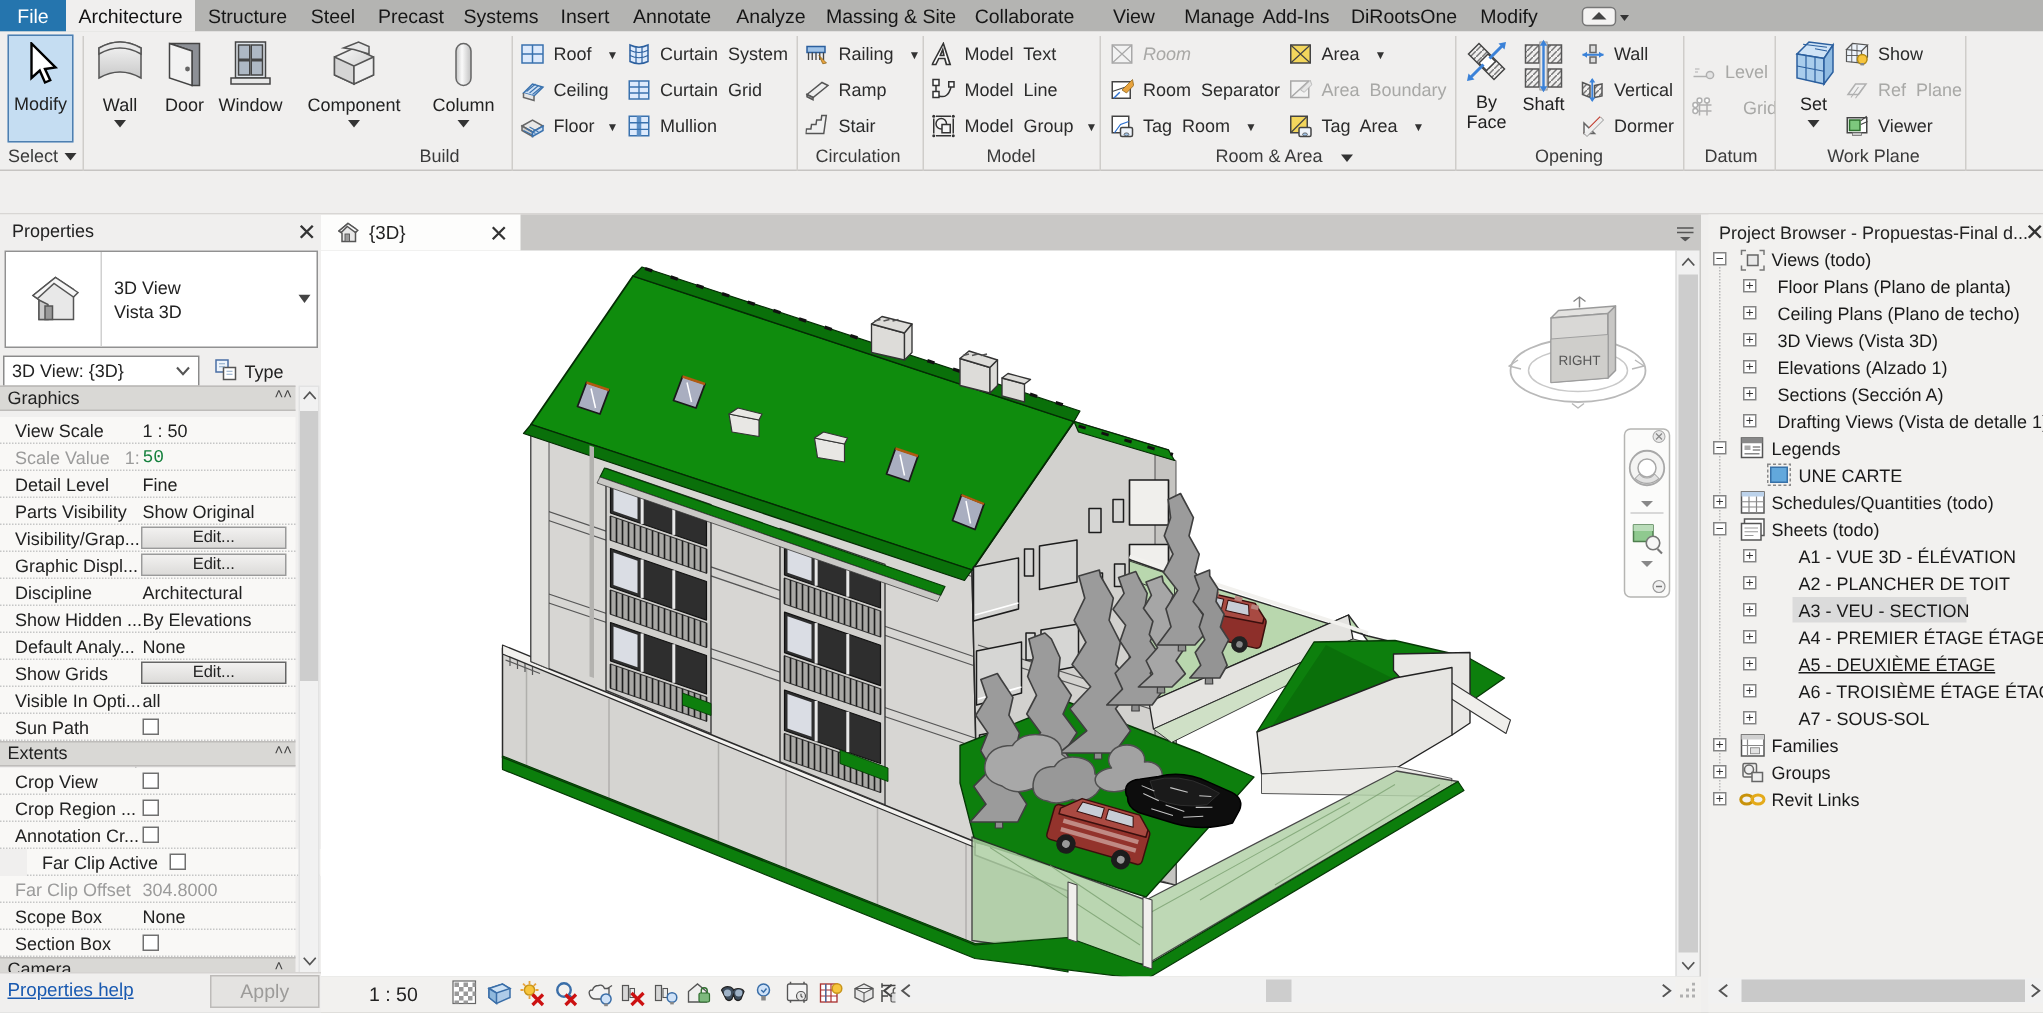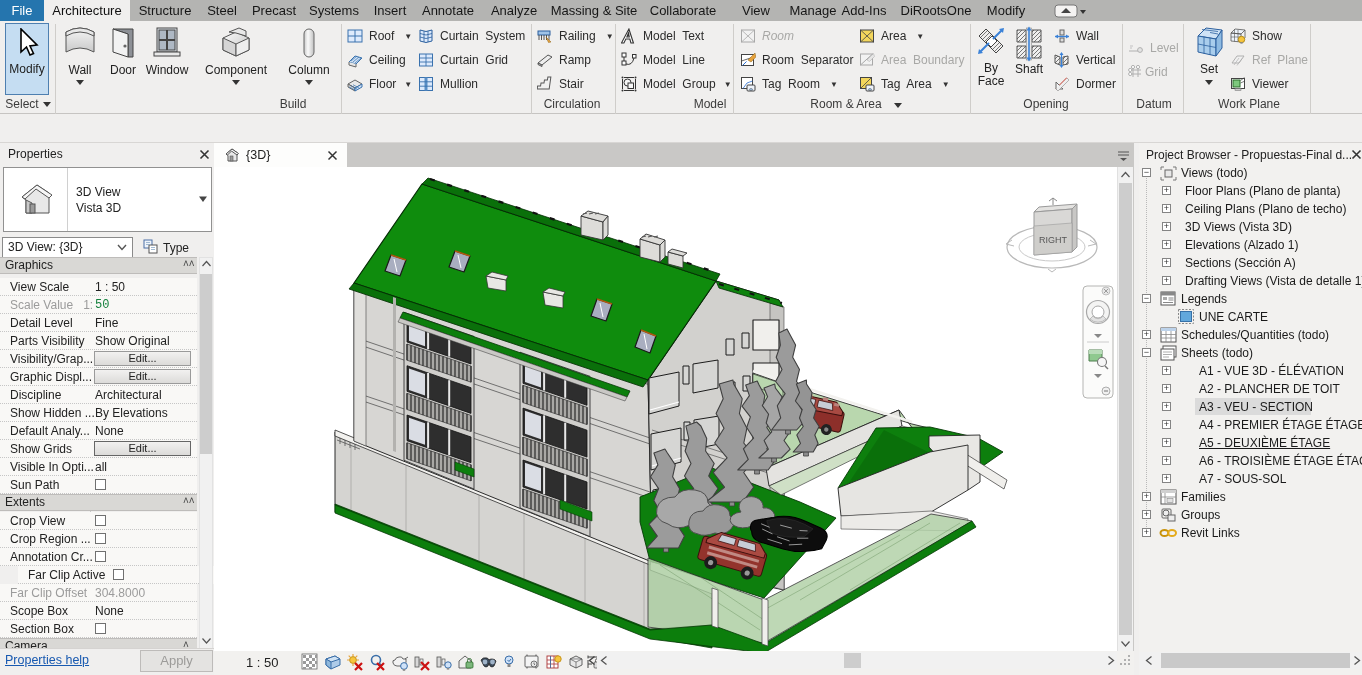--- a/index.html
+++ b/index.html
@@ -345,21 +345,21 @@
     <span style="margin-left:6px;">Level</span>
   </div>
 <div class="srow abs gray" style="left:1128px;top:60px;">
     <svg class="sicon" viewBox="0 0 16 16">
       <path d="M5 3 v10 M10 3 v10 M2 6 h11 M2 10 h11" stroke="#b0b0b0"></path>
       <circle cx="5" cy="3" r="1.6" fill="#fff" stroke="#b0b0b0"></circle>
       <circle cx="10" cy="3" r="1.6" fill="#fff" stroke="#b0b0b0"></circle>
       <circle cx="2.2" cy="6" r="1.6" fill="#fff" stroke="#b0b0b0"></circle>
       <circle cx="2.2" cy="10" r="1.6" fill="#fff" stroke="#b0b0b0"></circle>
     </svg>
-    <span style="margin-left:1px;">Grid</span>
+    <span style="margin-left:18px;">Grid</span>
   </div>
 
 <svg class="abs" style="left:1194px;top:26px;" width="30" height="34" viewBox="0 0 30 34">
     <path d="M4 10 L12 2 L28 4 L22 13 Z" fill="#cfe3f6" stroke="#2b5f9e"></path>
     <path d="M4 10 L22 13 L22 30 L4 26 Z" fill="#a9cdec" stroke="#2b5f9e"></path>
     <path d="M22 13 L28 4 L28 22 L22 30 Z" fill="#8fbbe2" stroke="#2b5f9e"></path>
     <path d="M10 11 L10 27.5 M16 12 L16 29 M4 18 L22 21.5 M8 3.5 L24 5.5 M16 6.5 L24 8" stroke="#2b5f9e" stroke-width="0.8" fill="none"></path>
   </svg>
 <div class="abs" style="left:1190px;top:62px;width:38px;text-align:center;font-size:12px;color:#222;">Set</div>
 <svg class="abs" style="left:1204px;top:79px;" width="10" height="7">
@@ -387,21 +387,21 @@
       <rect x="3" y="4" width="7" height="7" fill="#7dc87d" stroke="#2d6e2d"></rect>
       <path d="M10.5 4.5 l4 -3 M10.5 7 l4.5 -2" stroke="#444" stroke-width="0.7"></path>
       <rect x="5" y="12.5" width="6" height="1.8" fill="#ccc" stroke="#666" stroke-width="0.5"></rect>
     </svg>
     <span style="margin-left:6px;">Viewer</span>
   </div>
 <div class="vsep abs" style="left:341px;top:24px;height:90px;"></div>
 <div class="plabel abs" style="left:263px;width:60px;">Build</div>
 <div class="plabel abs" style="left:530px;width:84px;">Circulation</div>
 <div class="vsep abs" style="left:531px;top:24px;height:90px;"></div>
-<div class="plabel abs" style="left:676px;width:68px;">Model</div>
+<div class="plabel abs" style="left:640px;width:68px;">Model</div>
 <div class="vsep abs" style="left:615px;top:24px;height:90px;"></div>
 <div class="plabel abs" style="left:800px;width:92px;">Room &amp; Area</div>
 <svg class="abs" style="left:893px;top:101px;" width="10" height="8">
     <path d="M1 2 l8 0 -4 5 z" fill="#333"></path>
   </svg>
 <div class="vsep abs" style="left:733px;top:24px;height:90px;"></div>
 <div class="plabel abs" style="left:1008px;width:76px;">Opening</div>
 <div class="vsep abs" style="left:970px;top:24px;height:90px;"></div>
 <div class="plabel abs" style="left:1128px;width:52px;">Datum</div>
 <div class="vsep abs" style="left:1122px;top:24px;height:90px;"></div>

